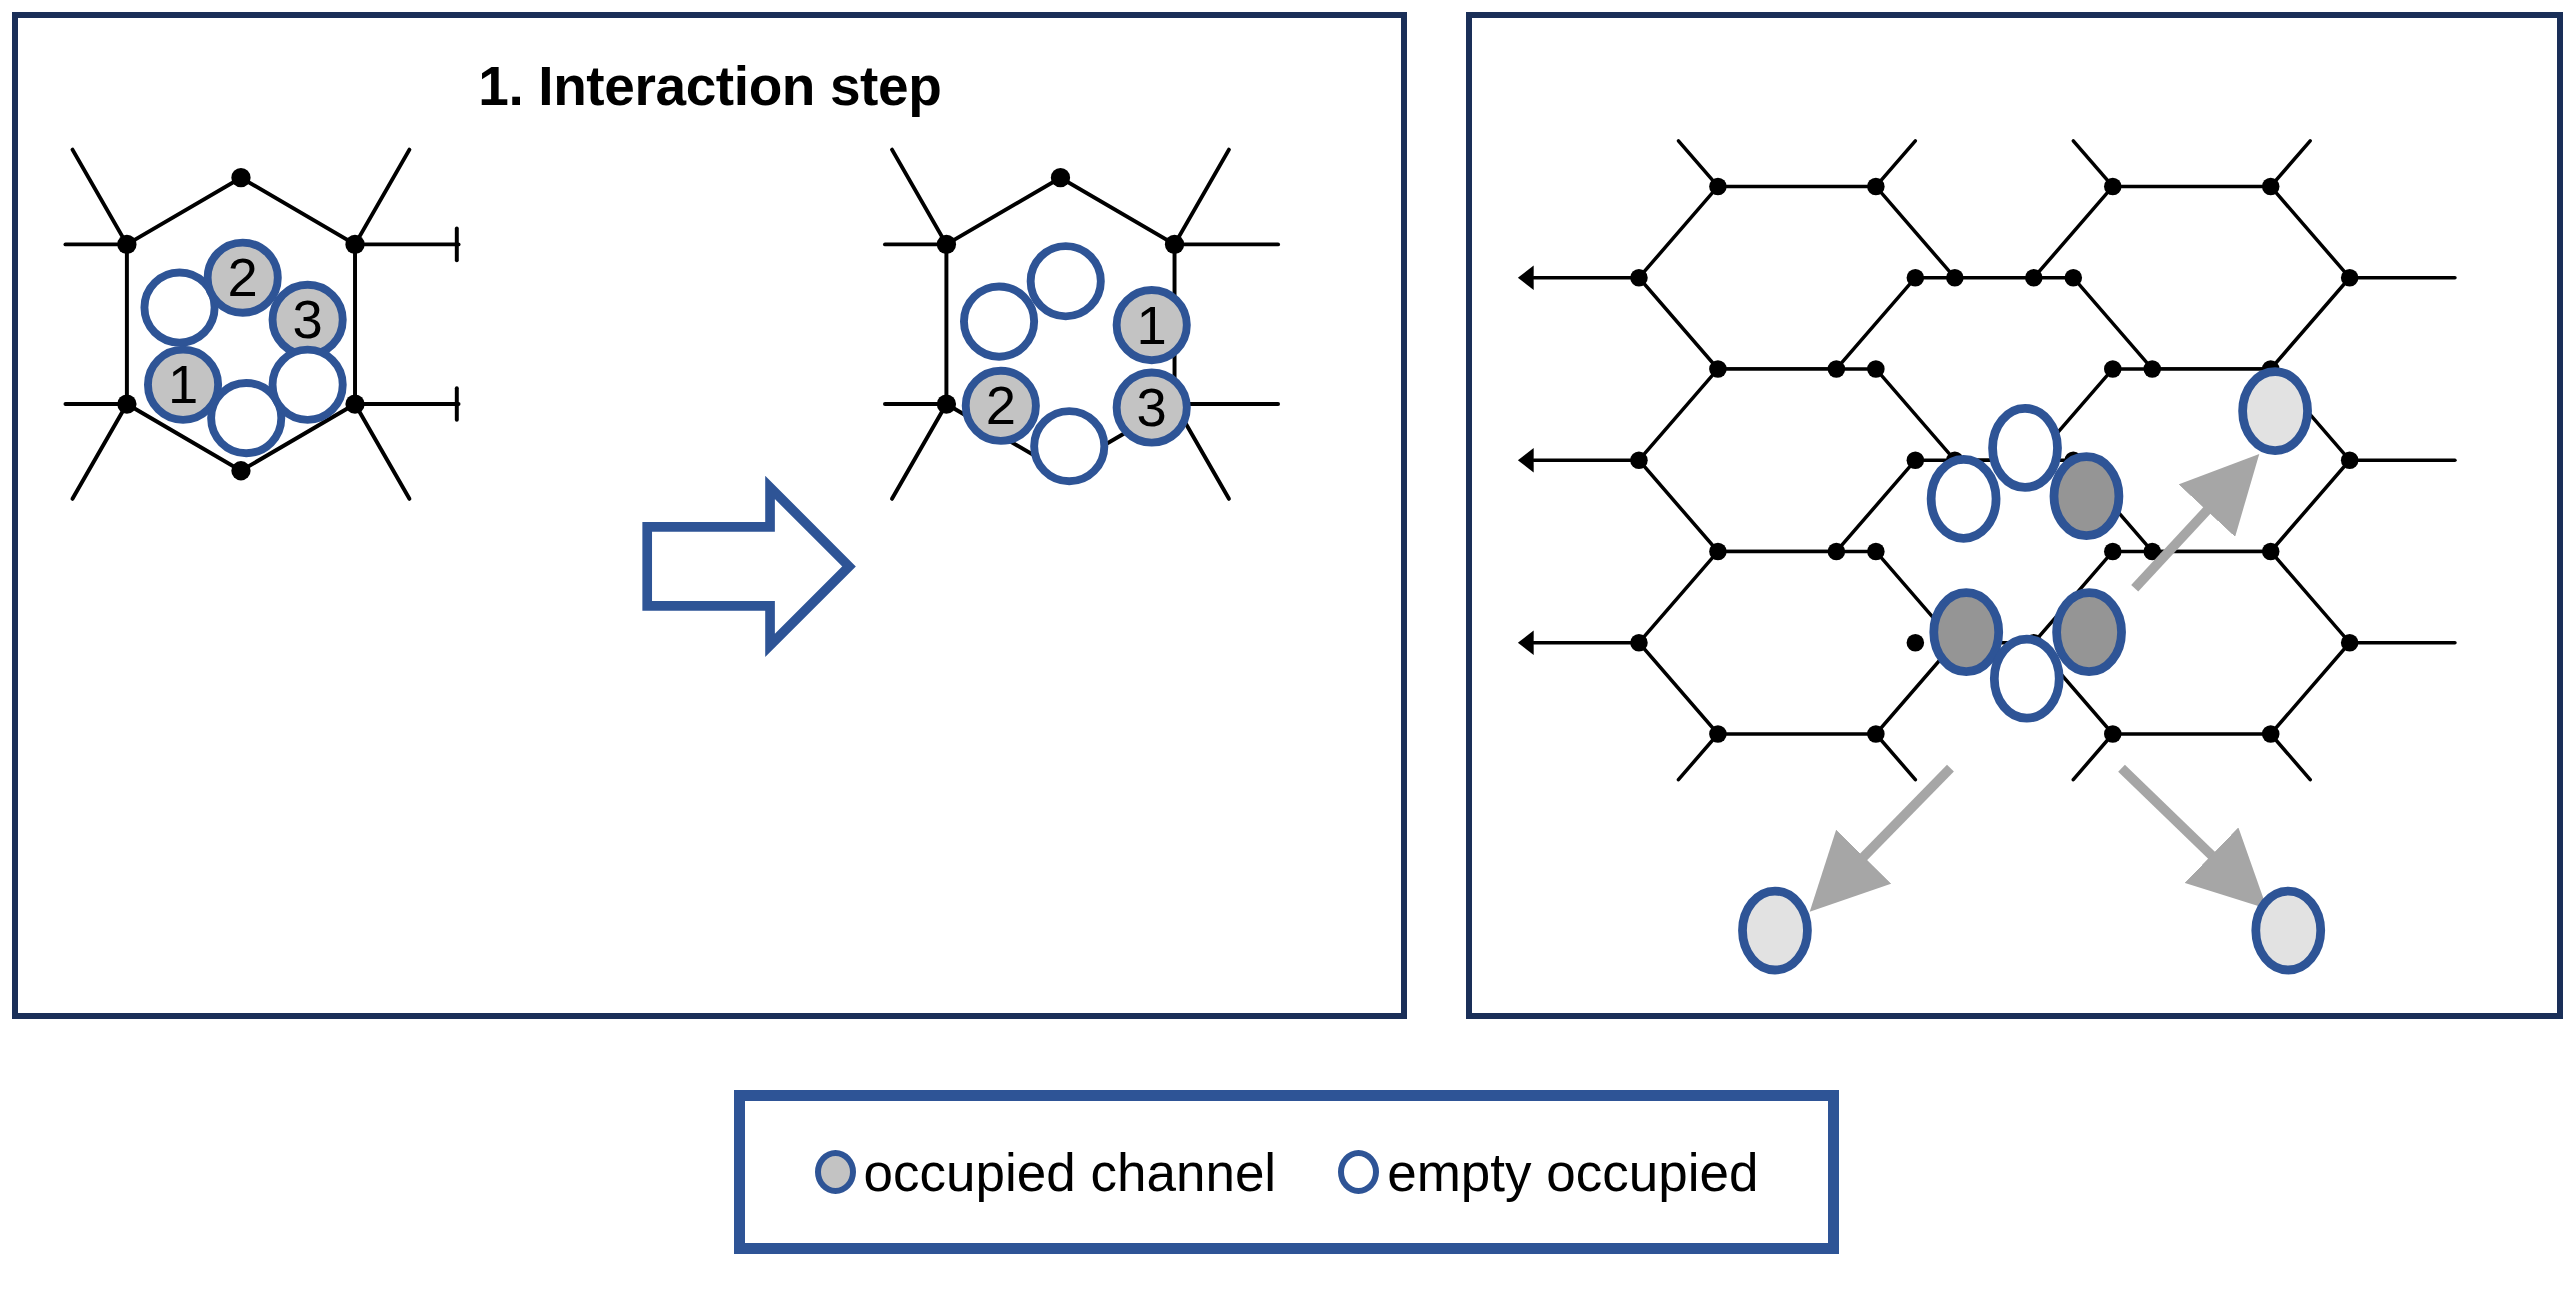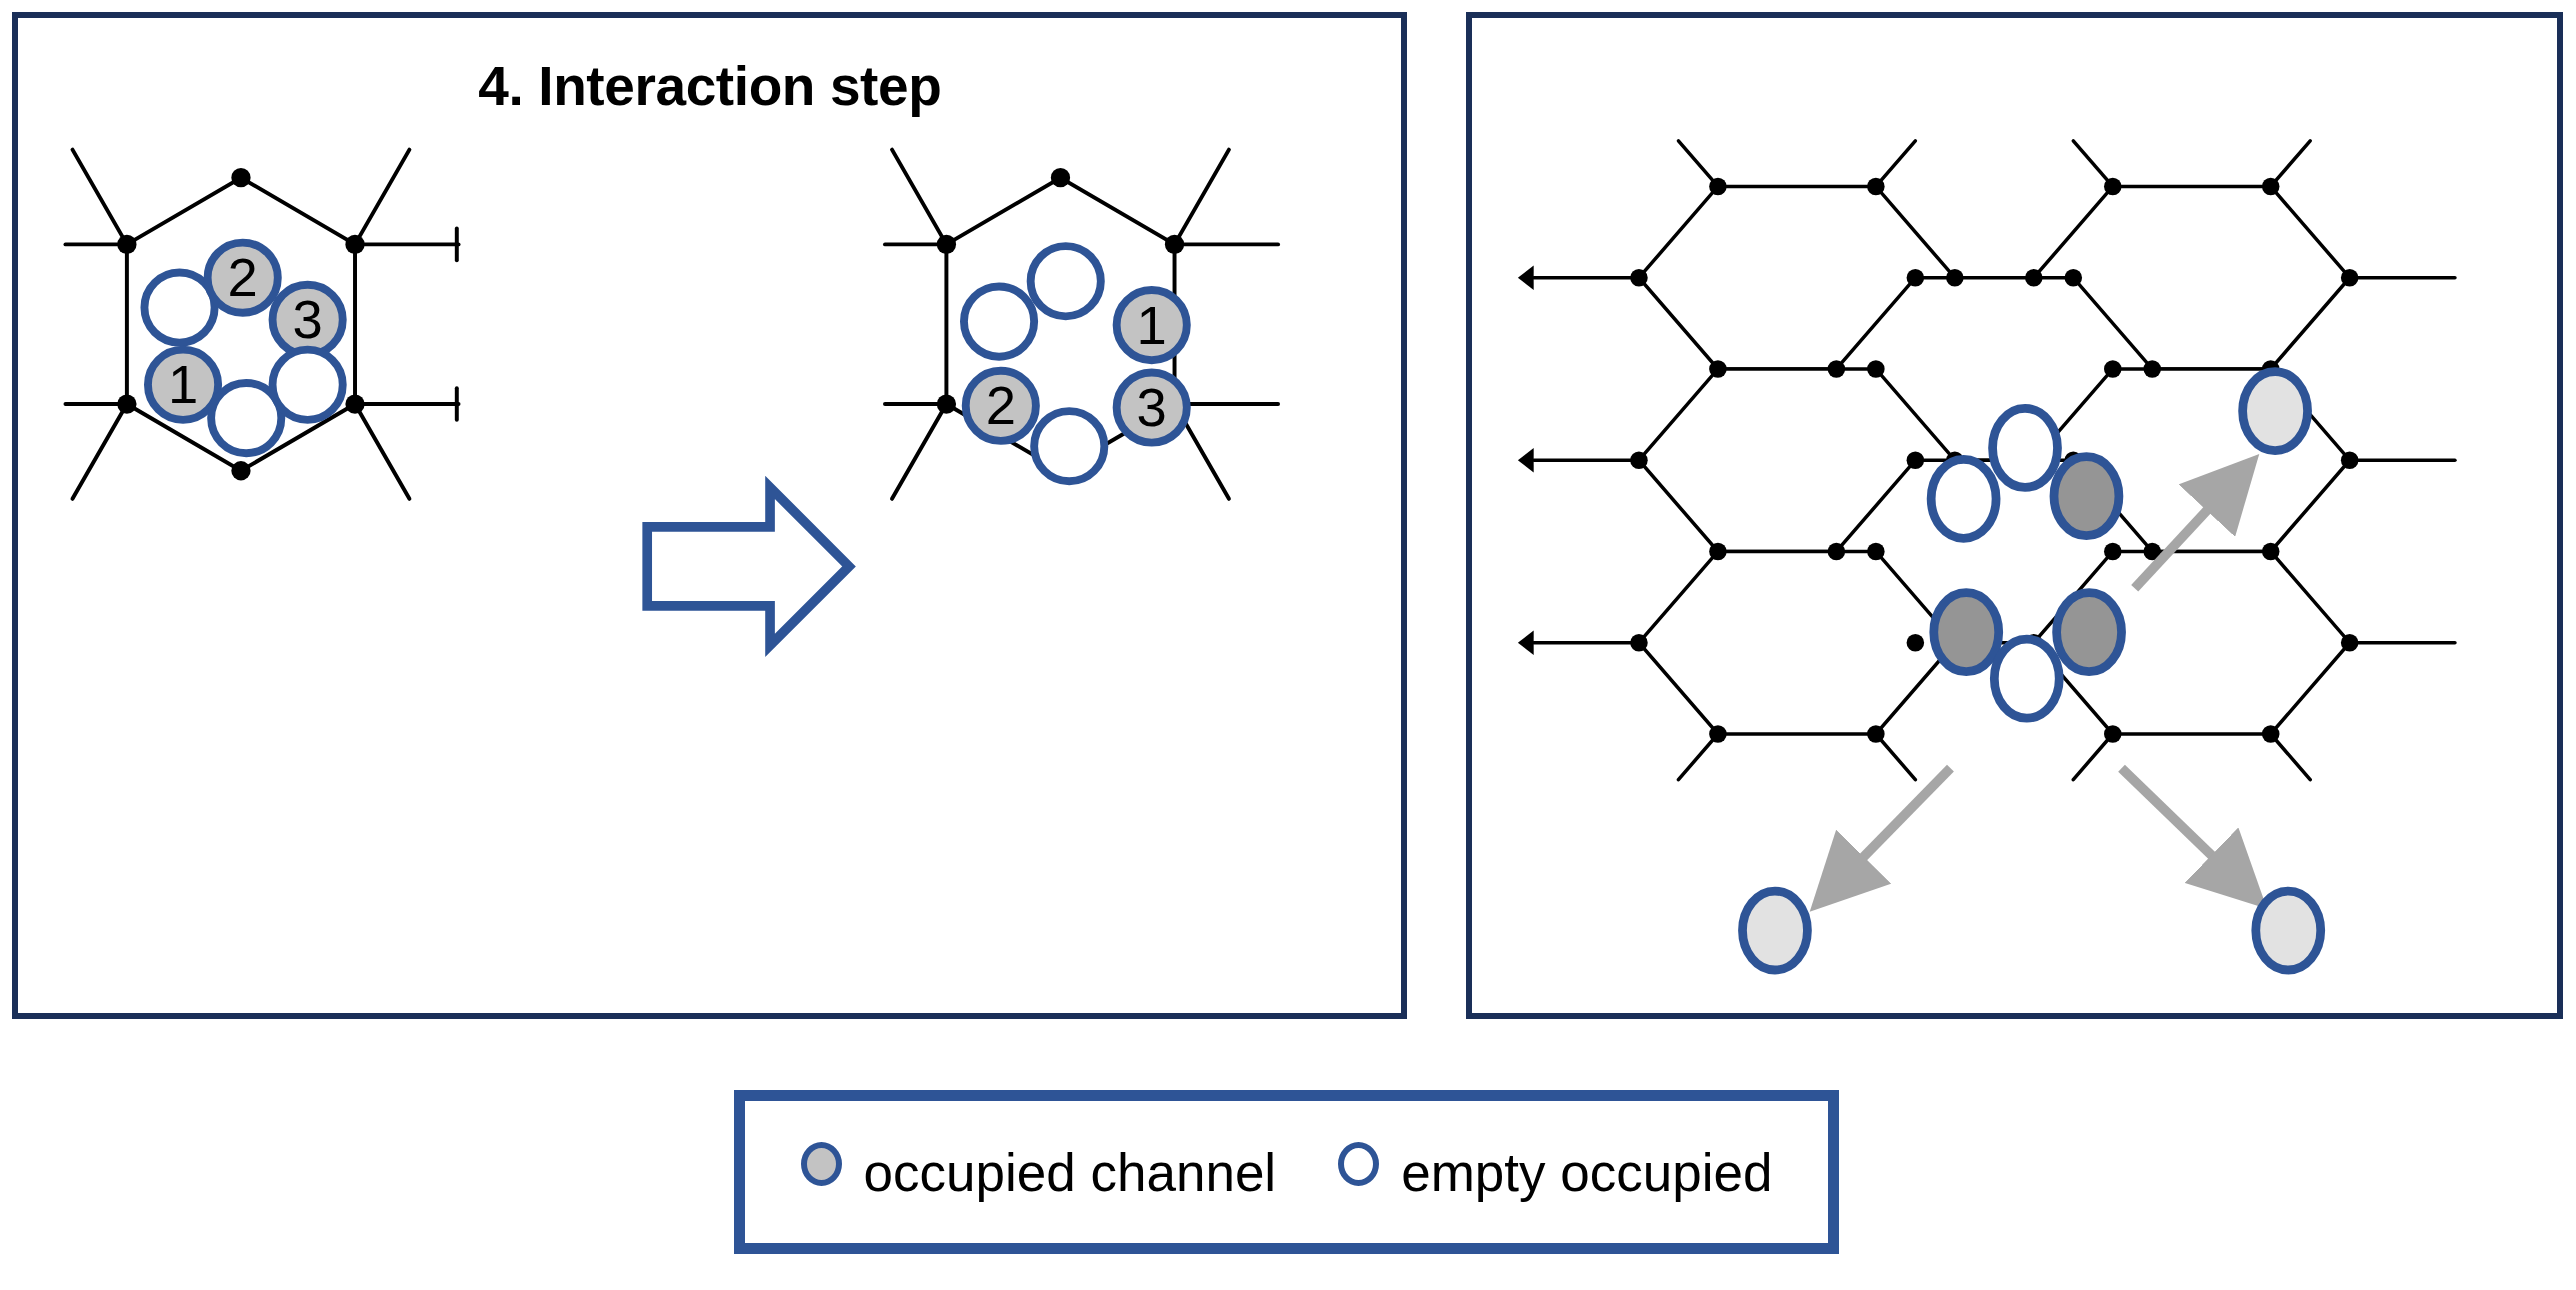--- a/index.html
+++ b/index.html
@@ -5,31 +5,31 @@
   html,body{margin:0;padding:0;background:#ffffff;}
   body{width:2576px;height:1291px;font-family:"Liberation Sans",sans-serif;position:relative;overflow:hidden;}
   .panel{position:absolute;background:#ffffff;border:6.2px solid #1a2f58;box-sizing:border-box;}
   #panel-interaction{left:12.4px;top:12.4px;width:1395px;height:1007px;}
   #panel-propagation{left:1466px;top:12.4px;width:1097px;height:1007px;}
   .panel-title{position:absolute;left:0;right:0;top:36px;text-align:center;font-size:55px;font-weight:bold;color:#000000;
                font-family:"Liberation Sans",sans-serif;letter-spacing:-0.4px;white-space:nowrap;}
   .stage{position:absolute;left:0;top:0;width:100%;height:100%;}
   #legend-box{position:absolute;left:734px;top:1090px;width:1105px;height:164px;border:11.5px solid #2e5496;
               background:#ffffff;box-sizing:border-box;display:flex;align-items:center;justify-content:center;gap:62px;}
-  .legend-item{display:flex;gap:22px;}
+  .legend-item{display:flex;align-items:center;gap:8px;}
   .legend-swatch{width:41px;height:44px;border-radius:50%;border:6.2px solid #2e5496;box-sizing:border-box;}
   .legend-swatch.occupied{background:#c3c3c3;}
   .legend-swatch.empty{background:#ffffff;}
   .legend-label{font-size:53px;color:#000000;font-family:"Liberation Sans",sans-serif;white-space:nowrap;}
 </style>
 </head>
 <body>
 
 <div class="panel" id="panel-interaction">
-  <div class="panel-title">4. Interaction step</div>
+  <div class="panel-title">1. Interaction step</div>
 
   <svg class="stage" viewBox="0 0 1572 1134" xmlns="http://www.w3.org/2000/svg">
     <g stroke="#000000" stroke-width="4.5" fill="none" stroke-linecap="round">
 
       <polygon points="122,258 252,182 382,258 382,440 252,516 122,440" fill="#ffffff" stroke="#000000" stroke-width="4.5"></polygon>
 
       <line x1="122" y1="258" x2="60" y2="150"></line>
       <line x1="122" y1="258" x2="52" y2="258"></line>
       <line x1="382" y1="258" x2="444" y2="150"></line>
       <line x1="382" y1="258" x2="500" y2="258"></line>

